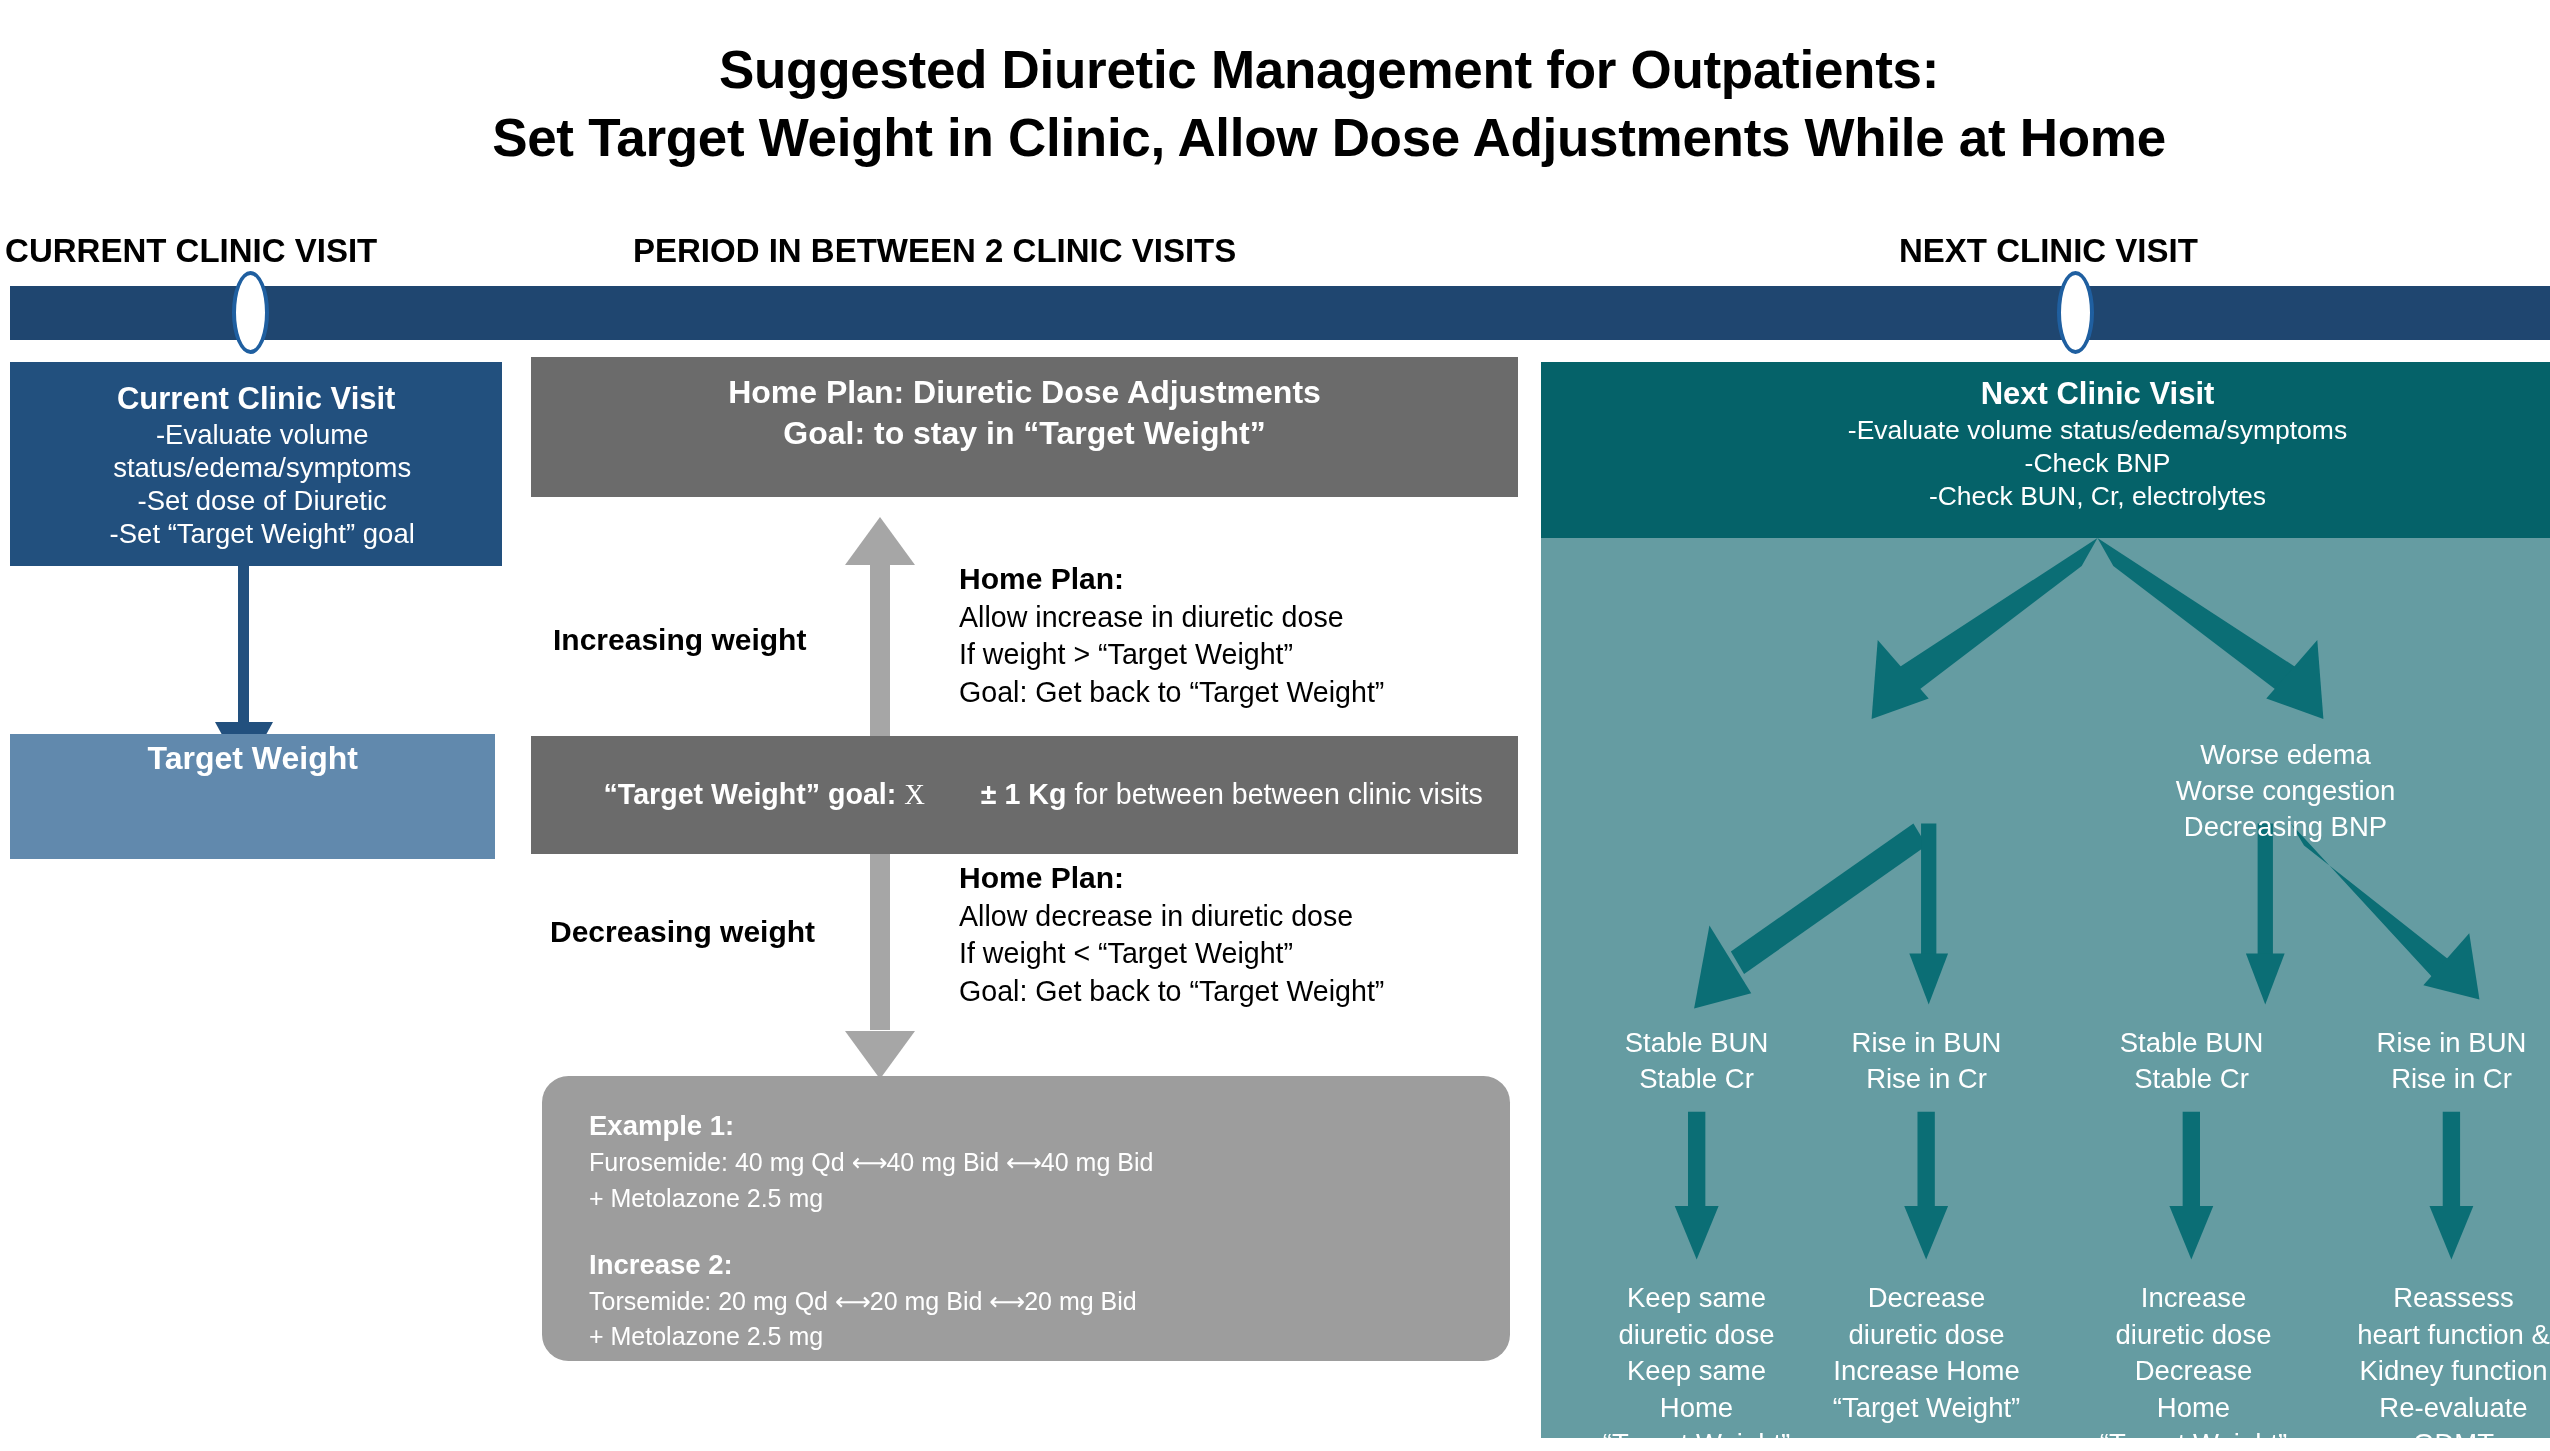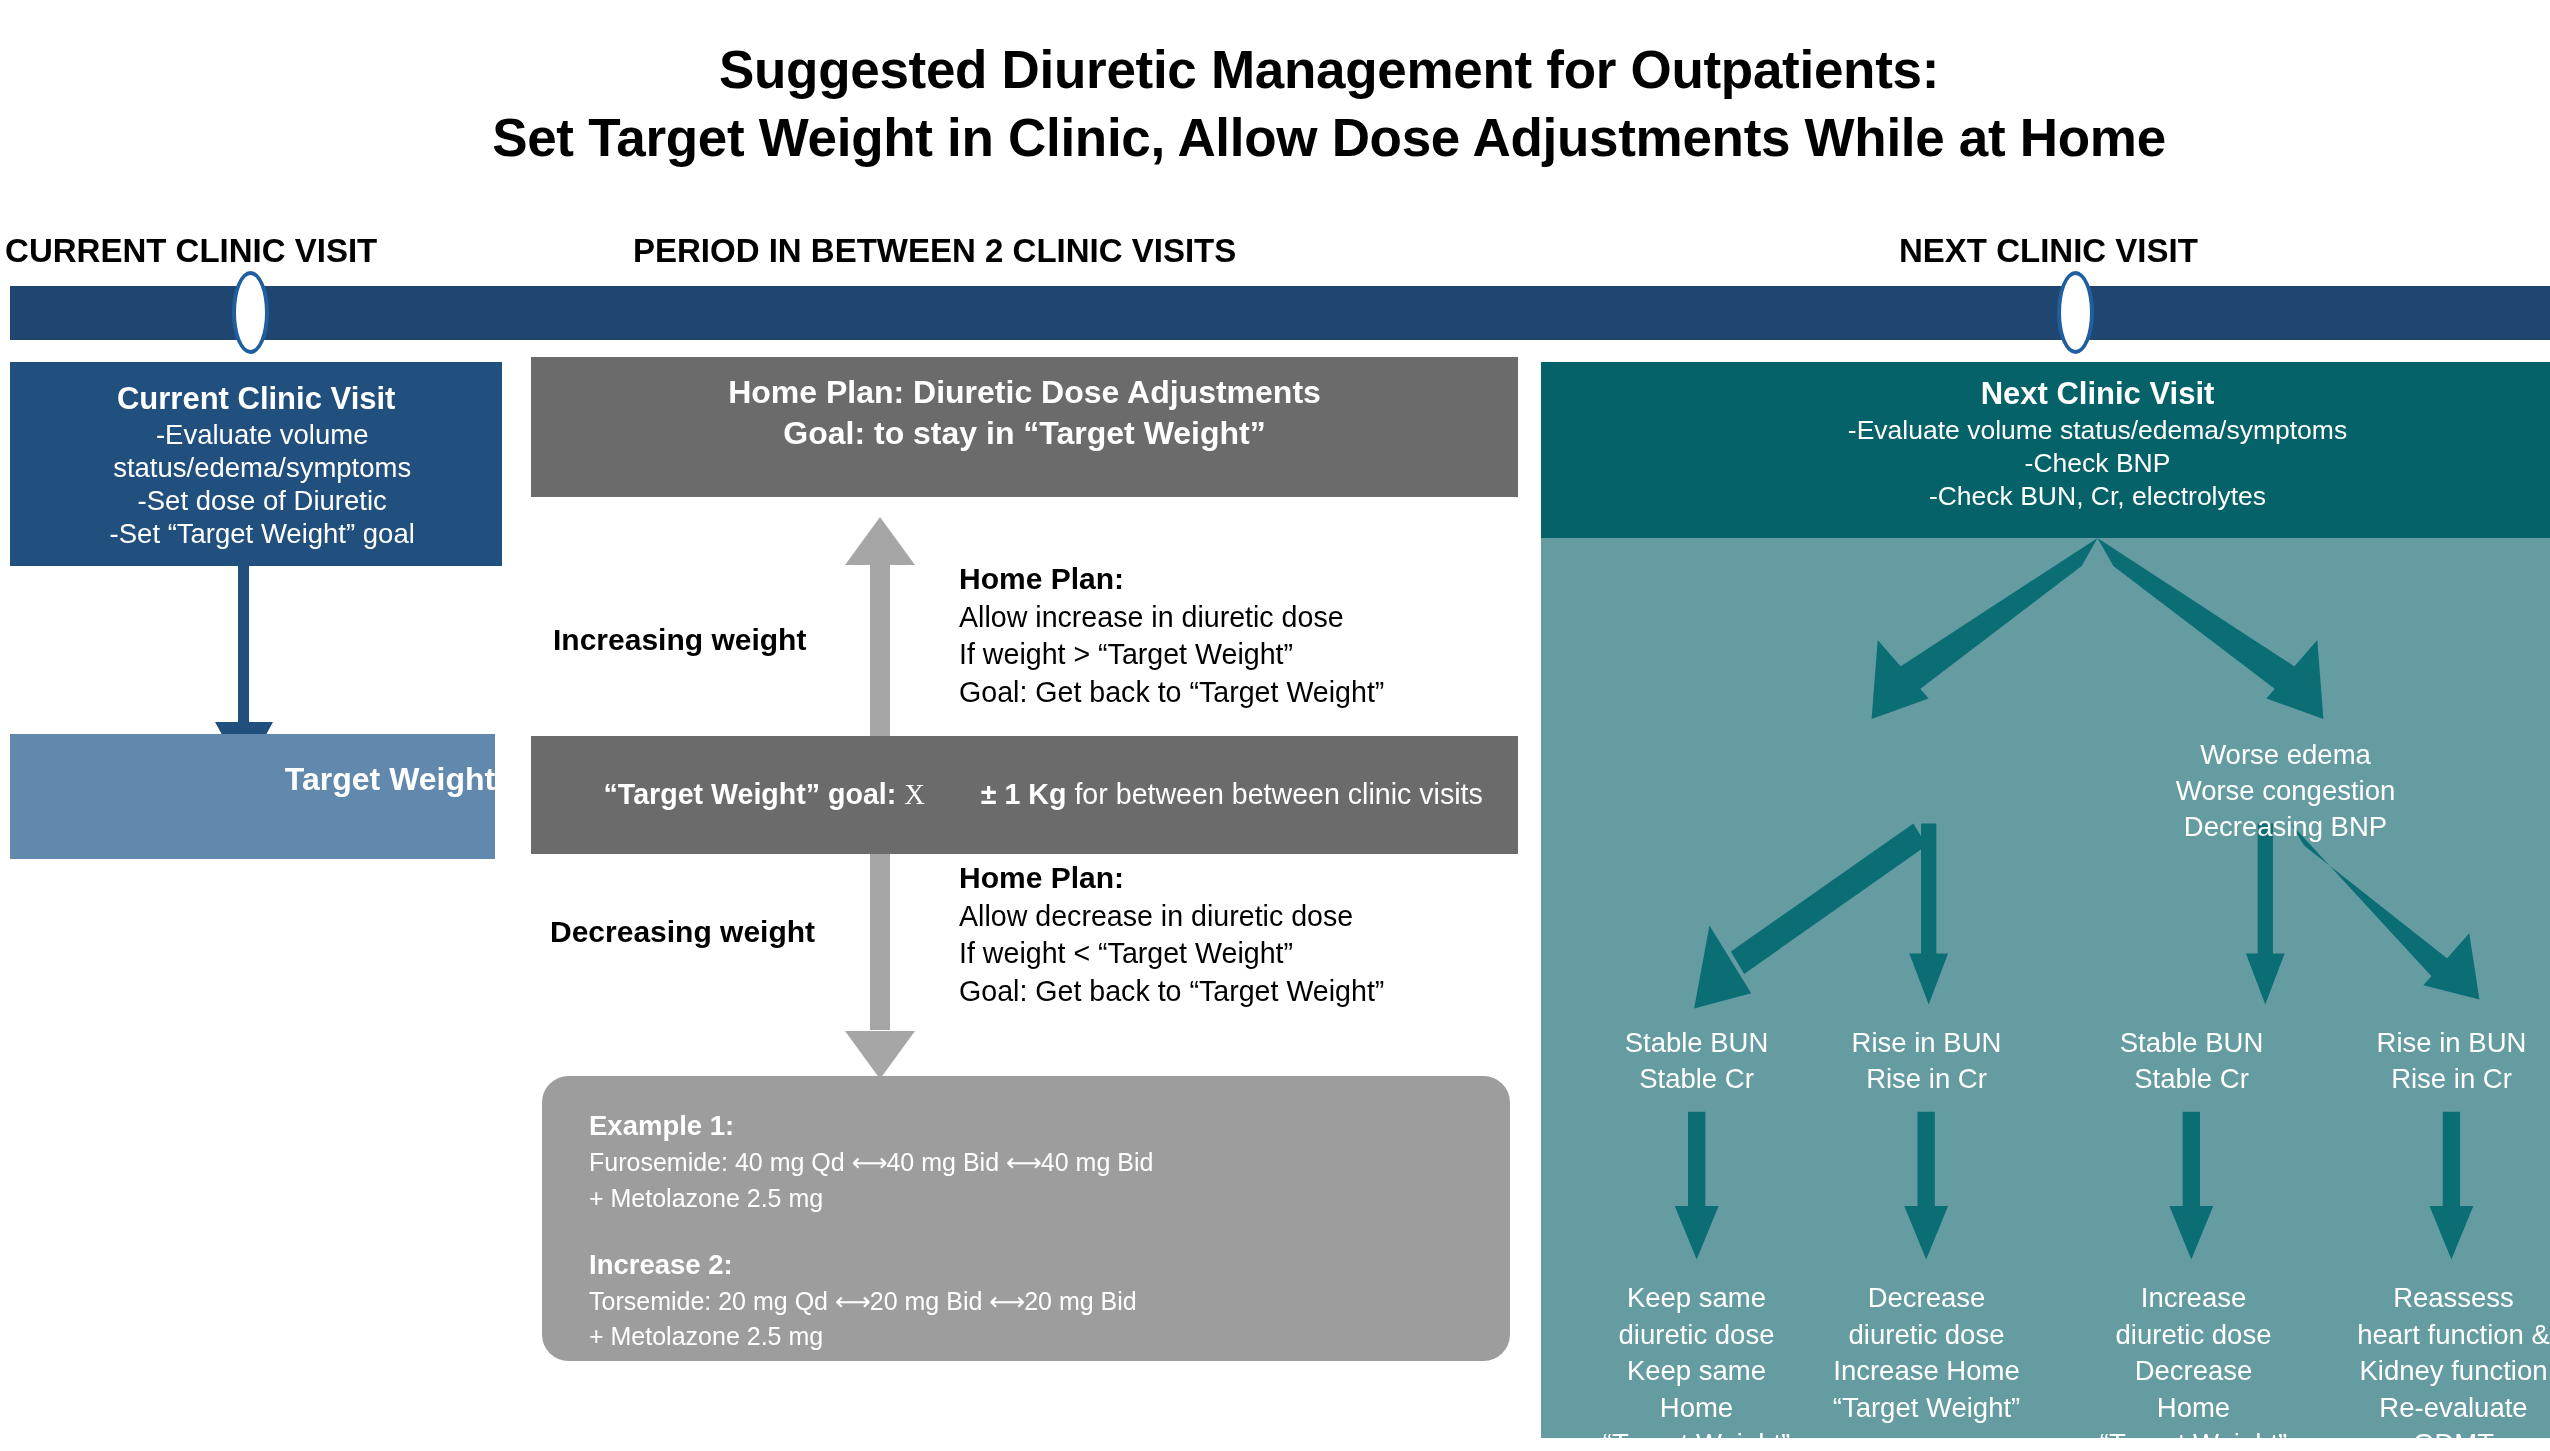--- a/index.html
+++ b/index.html
@@ -66,22 +66,22 @@
     width: 0; height: 0;
     border-left: 29px solid transparent;
     border-right: 29px solid transparent;
     border-top: 53px solid #22507E;
   }
 
   .box-target {
     position: absolute; left: 10.2px; top: 734px;
     width: 485px; height: 125px;
     background: #6189AD;
-    color: #fff; text-align: right;
-    padding-top: 26px;
+    color: #fff; text-align: center;
+    padding-top: 5px;
   }
   .box-target .hd { font-size: 32px; font-weight: bold; line-height: 1.20; }
   .box-target .sub { font-size: 32px; font-weight: bold; line-height: 1.20; }
   .serifX { font-family: "Liberation Serif", serif; font-weight: normal; }
 
   
   .box-homeplan {
     position: absolute; left: 531px; top: 357px;
     width: 987px; height: 140px;
     background: #6B6B6B;

